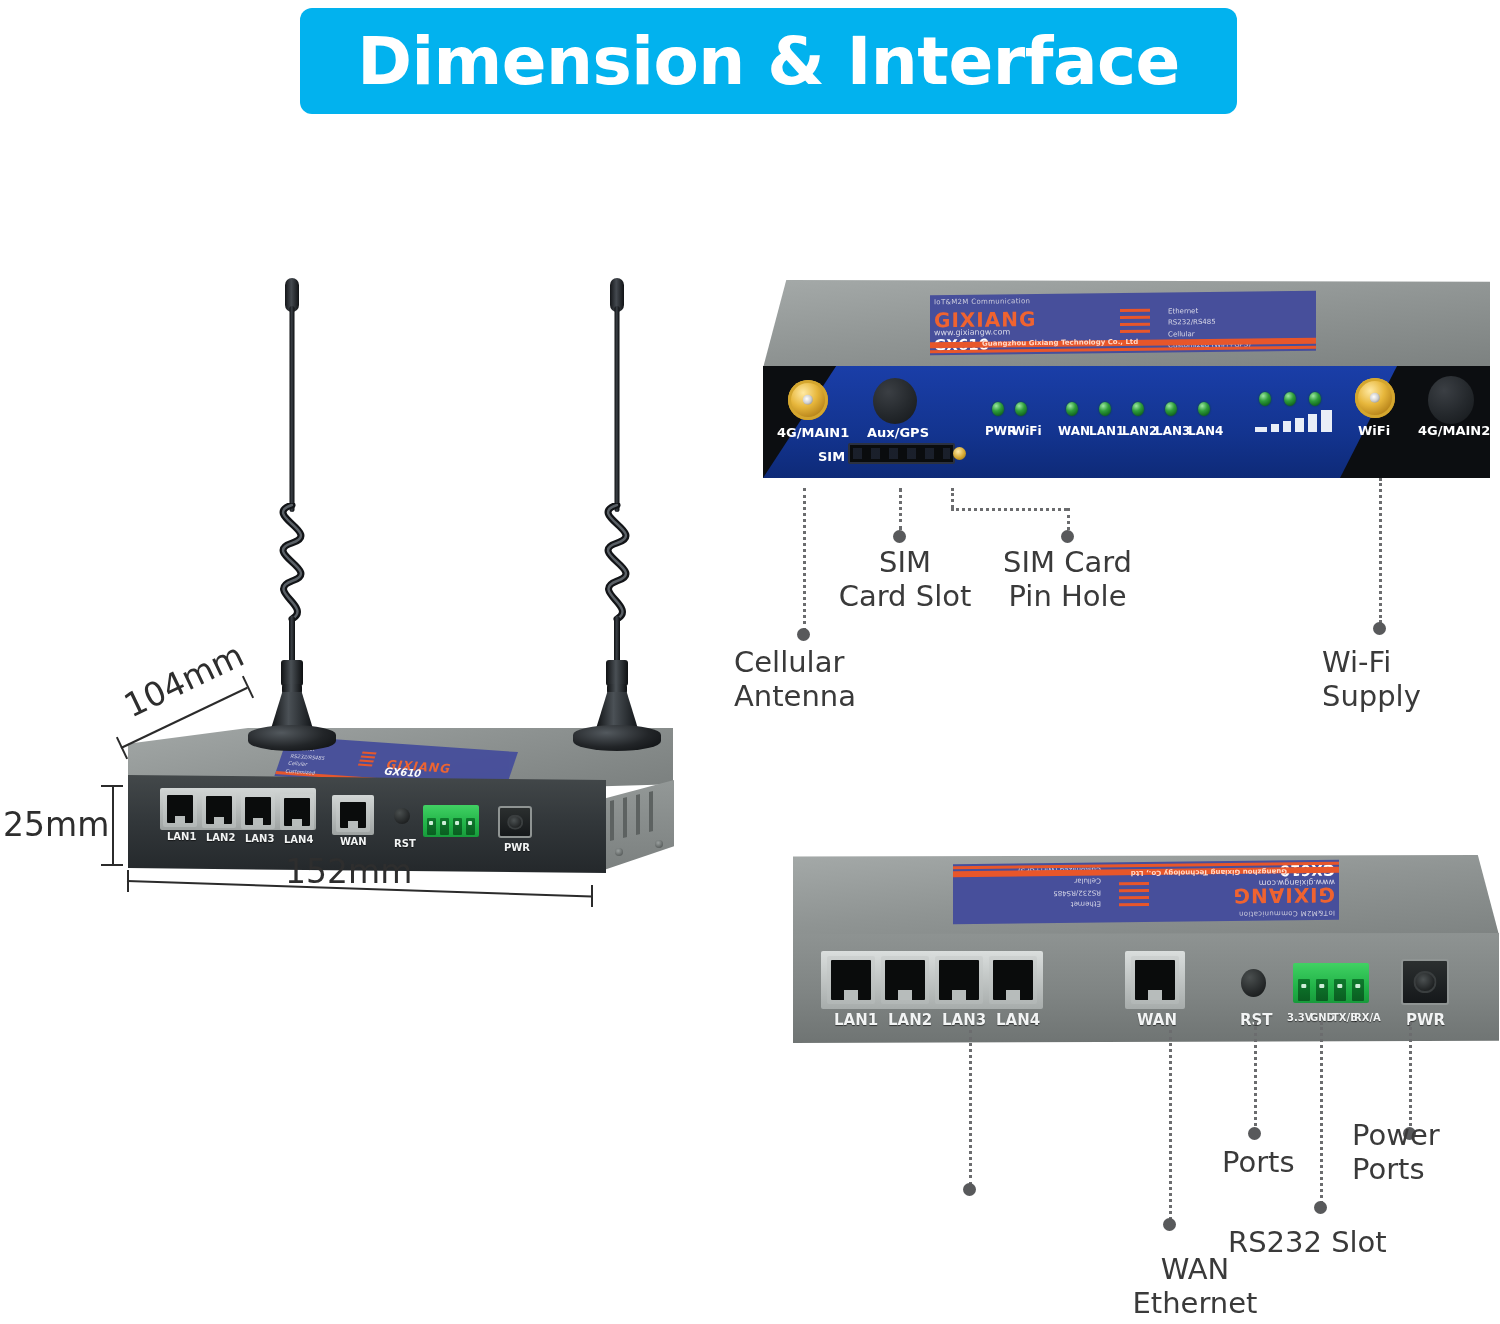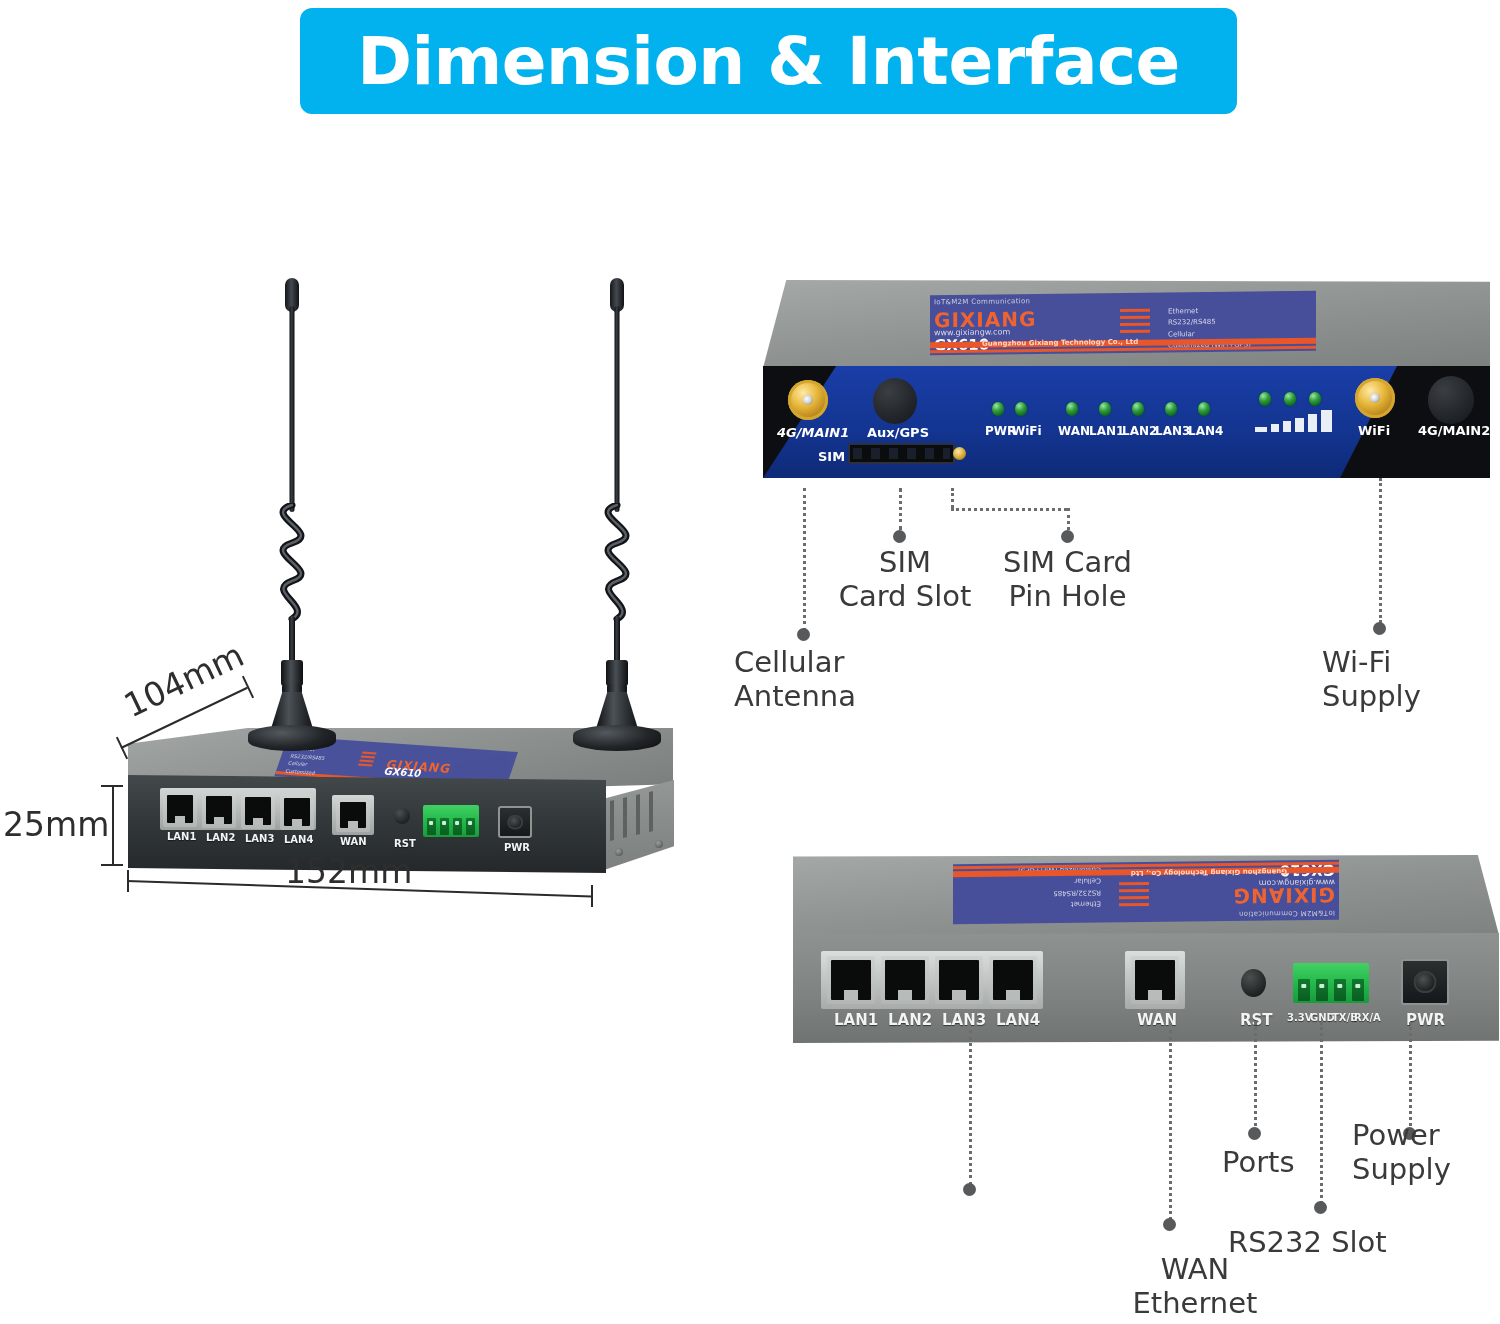--- a/index.html
+++ b/index.html
@@ -424,21 +424,21 @@
 
       <div class="blackcorner-l" style="left:0; width:118px; clip-path: polygon(0% 0%, 62% 0%, 0% 100%);"></div>
       <div class="blackcorner-r" style="right:0; width:150px; clip-path: polygon(38% 0%, 100% 0%, 100% 100%, 0% 100%);"></div>
     </div>
 
     <div class="sma" style="left:25px; top:100px; width:40px; height:40px;"></div>
     <div class="rubbercap" style="left:110px; top:98px; width:44px; height:46px;"></div>
     <div class="sma" style="left:592px; top:98px; width:40px; height:40px;"></div>
     <div class="rubbercap" style="left:665px; top:96px; width:46px; height:48px;"></div>
 
-    <div class="label-white" style="left:14px; top:145px; font-size:13px;font-style:italic;">4G/MAIN1</div>
+    <div class="label-white" style="left:14px; top:145px; font-size:13px;">4G/MAIN1</div>
     <div class="label-white" style="left:104px; top:145px; font-size:13px;">Aux/GPS</div>
     <div class="label-white" style="left:595px; top:143px; font-size:13px;">WiFi</div>
     <div class="label-white" style="left:655px; top:143px; font-size:13px;">4G/MAIN2</div>
 
     <div class="label-white" style="left:55px; top:169px; font-size:13px;">SIM</div>
     <div class="simslot" style="left:85px; top:163px; width:107px; height:21px;">
       <div class="teeth"></div>
     </div>
     <div class="pinhole" style="left:190px; top:167px; width:13px; height:13px;"></div>
 
@@ -585,15 +585,15 @@
   <div class="dot" style="left:1248px; top:1127px;"></div>
   <div class="callout" style="left:1222px; top:1145px;">Ports</div>
 
   <div class="vline" style="left:1320px; top:1022px; height:182px;"></div>
   <div class="dot" style="left:1314px; top:1201px;"></div>
   <div class="callout" style="left:1228px; top:1225px;">RS232 Slot</div>
 
   <div class="vline" style="left:1409px; top:1022px; height:110px;"></div>
   <div class="dot" style="left:1403px; top:1127px;"></div>
   <div class="callout" style="left:1352px; top:1118px;">Power
-Supply</div>
+Ports</div>
 
 </div>
 
 </body></html>

